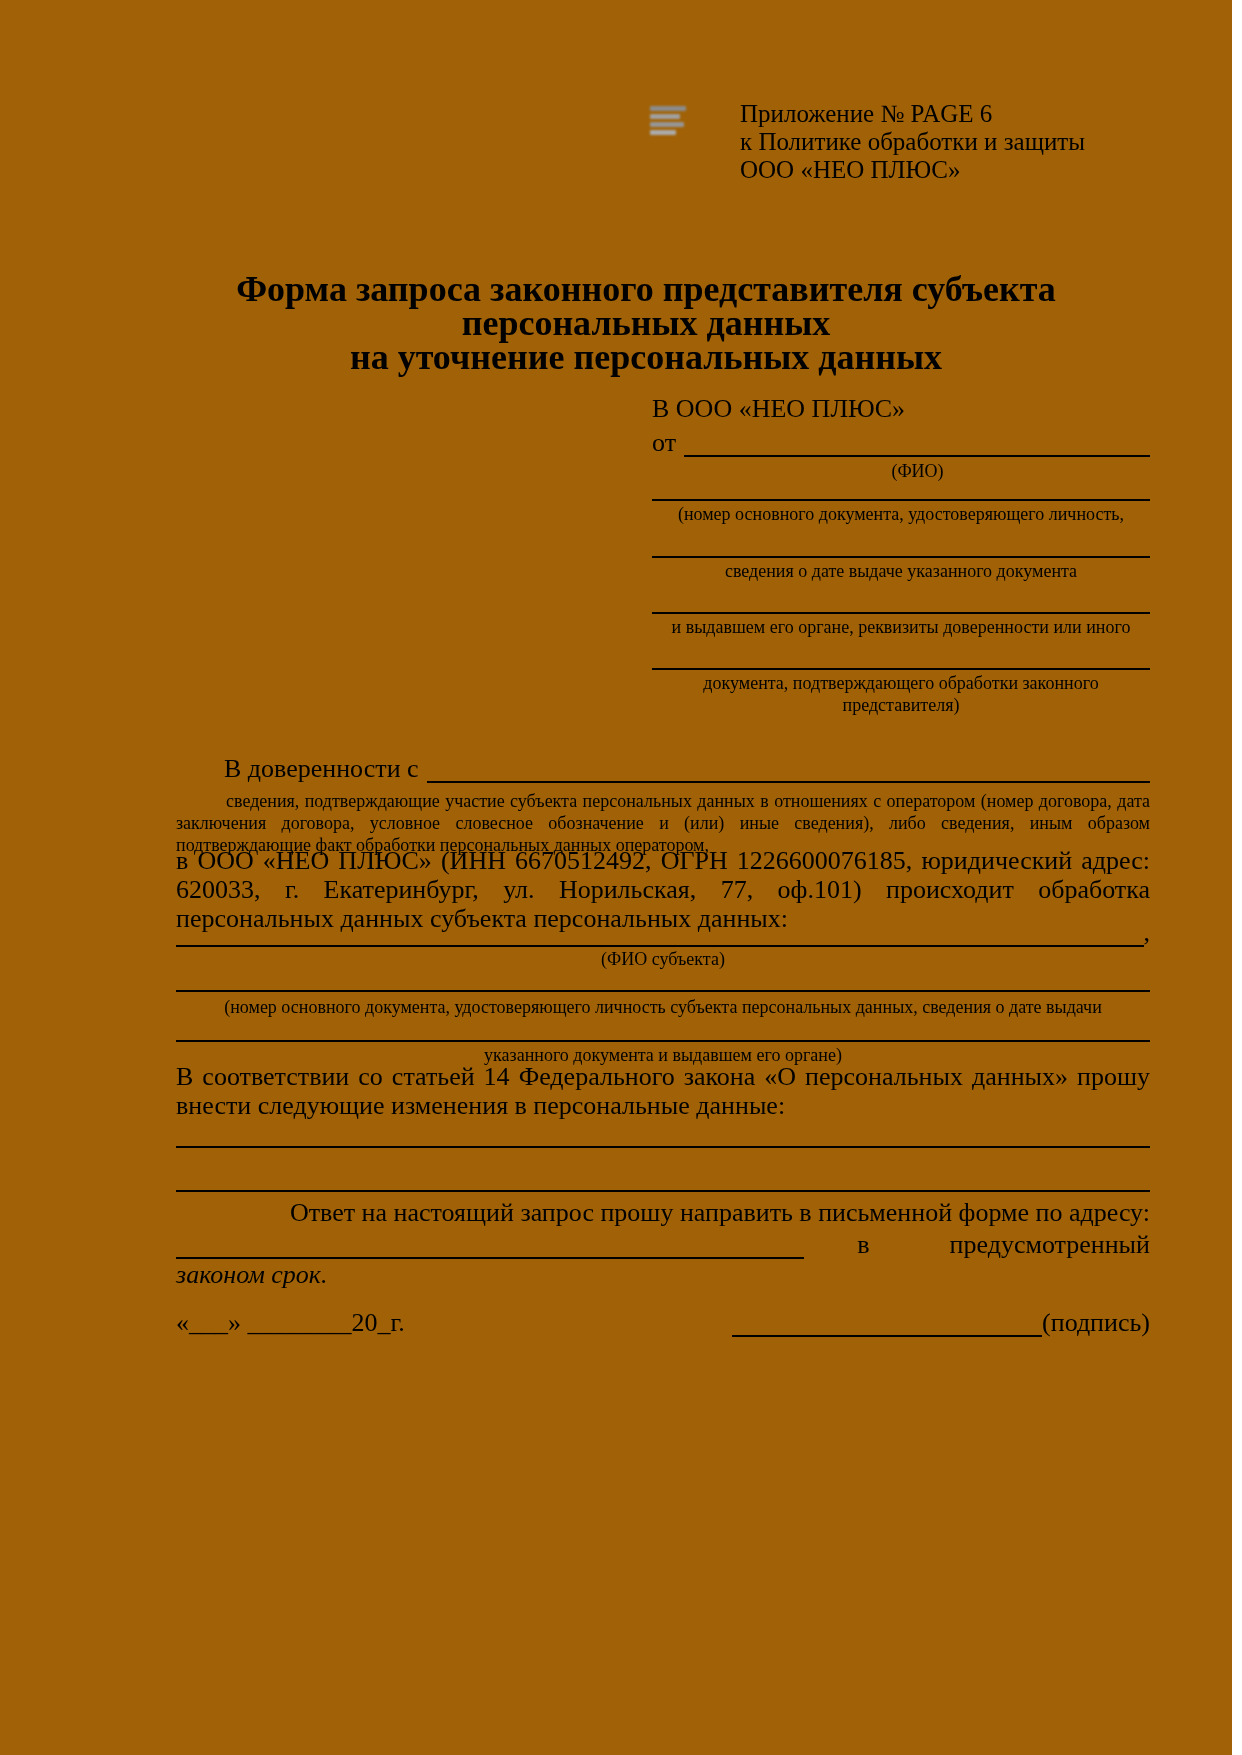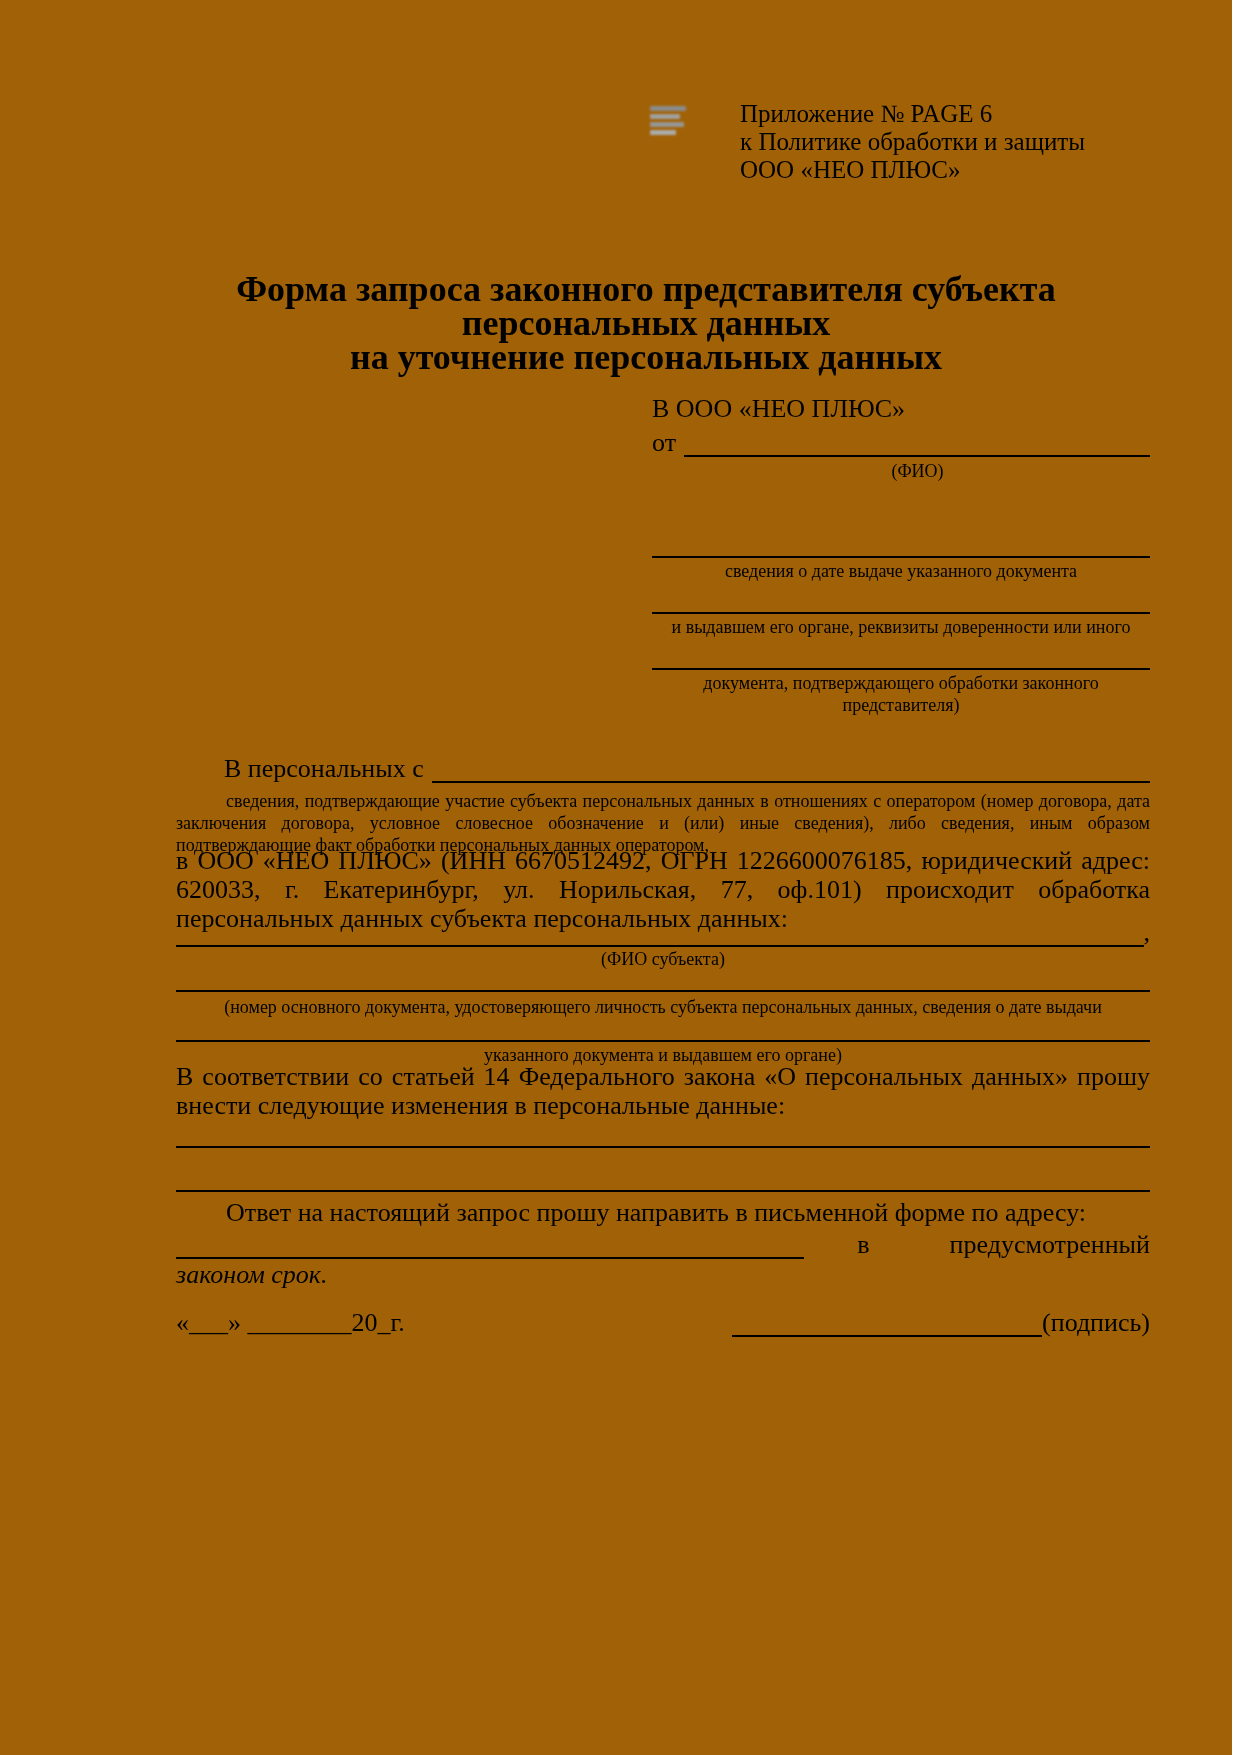--- a/index.html
+++ b/index.html
@@ -5,21 +5,21 @@
   html,body{margin:0;padding:0;background:#fff;}
   .page{
     position:relative;
     width:1232px;height:1755px;
     background:#a16207;
     font-family:"Liberation Serif", serif;
     color:#000;
     overflow:hidden;
   }
   .abs{position:absolute;}
-  .big{font-size:26px;line-height:29px;}
+  .big{font-size:26px;line-height:29px;text-align:right;}
   .cap{font-size:18px;line-height:22px;text-align:center;}
   .fine{font-size:18px;line-height:22px;}
   .ul{border-bottom:2px solid #000;}
   .nowrap{white-space:nowrap;}
   .just{text-align:justify;}
   .flexrow{display:flex;align-items:flex-end;}
   .stripe{border-radius:1px;}
 </style>
 </head>
 <body>
@@ -45,39 +45,43 @@
   </div>
 
   <div class="abs big" style="left:652px;top:394px;">В ООО «НЕО ПЛЮС»</div>
 
   <div class="abs flexrow" style="left:652px;top:428px;width:498px;">
     <span class="big">от</span>
     <span class="ul" style="flex:1;height:24px;margin-left:8px;"></span>
   </div>
   <div class="abs cap" style="left:685px;top:460px;width:465px;">(ФИО)</div>
 
+  <div class="abs" style="left:652px;top:477px;width:498px;">
+    <div class="ul" style="height:22px;"></div>
+    <div class="cap" style="margin-top:2px;">(номер основного документа, удостоверяющего личность,</div>
+  </div>
 
   <div class="abs" style="left:652px;top:534px;width:498px;">
     <div class="ul" style="height:22px;"></div>
     <div class="cap" style="margin-top:2px;">сведения о дате выдаче указанного документа</div>
   </div>
 
   <div class="abs" style="left:652px;top:590px;width:498px;">
     <div class="ul" style="height:22px;"></div>
     <div class="cap" style="margin-top:2px;">и выдавшем его органе, реквизиты доверенности или иного</div>
   </div>
 
   <div class="abs" style="left:652px;top:646px;width:498px;">
     <div class="ul" style="height:22px;"></div>
     <div class="cap" style="margin-top:2px;">документа, подтверждающего обработки законного представителя)</div>
   </div>
 
 
   <div class="abs flexrow" style="left:176px;top:754px;width:974px;">
-    <span class="big" style="padding-left:48px;">В персональных с</span>
+    <span class="big" style="padding-left:48px;">В доверенности с</span>
     <span class="ul" style="flex:1;height:24px;margin-left:8px;"></span>
   </div>
 
   <div class="abs fine just" style="left:176px;top:790px;width:974px;text-indent:50px;">сведения, подтверждающие участие субъекта персональных данных в отношениях с оператором (номер договора, дата заключения договора, условное словесное обозначение и (или) иные сведения), либо сведения, иным образом подтверждающие факт обработки персональных данных оператором,</div>
 
   <div class="abs big just" style="left:176px;top:846px;width:974px;line-height:29px;">в ООО «НЕО ПЛЮС» (ИНН 6670512492, ОГРН 1226600076185, юридический адрес: 620033, г. Екатеринбург, ул. Норильская, 77, оф.101) происходит обработка персональных данных субъекта персональных данных:</div>
 
   <div class="abs flexrow" style="left:176px;top:918px;width:974px;">
     <span class="ul" style="flex:1;height:24px;"></span>
     <span class="big">,</span>

